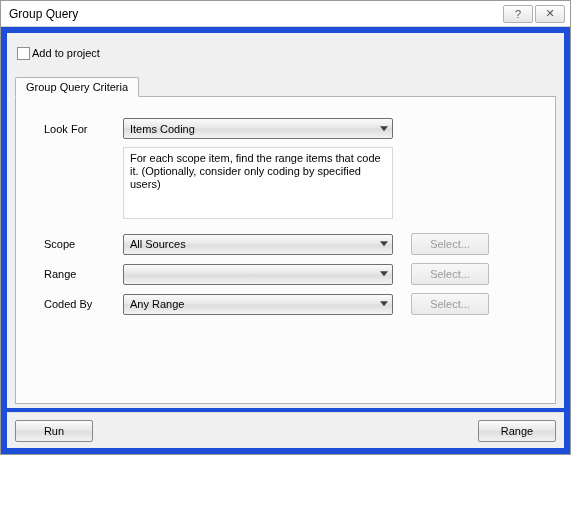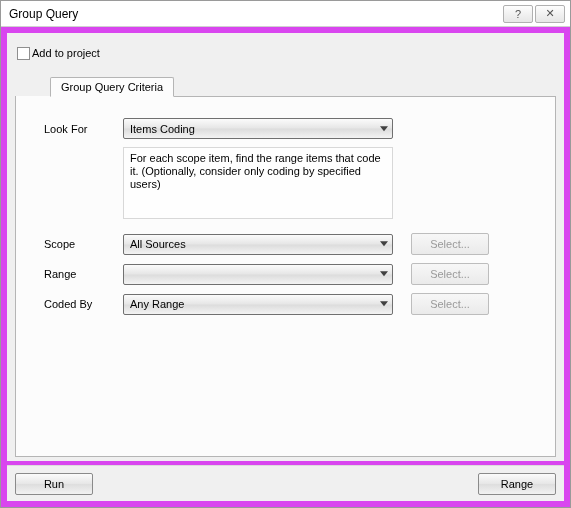--- a/index.html
+++ b/index.html
@@ -1,31 +1,31 @@
 <!DOCTYPE html>
 <html><head>
   <meta charset="utf-8">
   <style>
     * { box-sizing: border-box; font-family: "Segoe UI", Tahoma, sans-serif; font-size: 11px; }
     html, body { margin: 0; padding: 0; }
     body { width: 571px; height: 508px; background: #fff; }
 
-    .window { width: 571px; height: 508px; border: 1px solid #9a9a9a; background: #d946ef; position: relative; }
+    .window { width: 571px; height: 455px; border: 1px solid #9a9a9a; background: #1d4ed8; position: relative; }
 
     .titlebar { height: 26px; background: #fff; border-bottom: 1px solid #d0d0d0; display: flex; align-items: center; padding: 0 5px 0 8px; }
     .titlebar .title { flex: 1; color: #000; font-size: 12px; }
     .titlebar .tbtn { width: 30px; height: 18px; border: 1px solid #b0b0b0; border-radius: 2px; background: linear-gradient(#fdfdfd,#e6e6e6); margin-left: 2px; display: flex; align-items: center; justify-content: center; color: #555; font-size: 11px; cursor: pointer; }
 
     .client { position: absolute; left: 6px; right: 6px; top: 32px; bottom: 46px; background: #f0f0f0; }
 
     .add-row { display: flex; align-items: flex-start; gap: 2px; padding: 14px 8px 10px 10px; }
     .checkbox { width: 13px; height: 13px; border: 1px solid #8f8f8f; background: #fff; }
 
     .tab-area { position: absolute; left: 8px; right: 8px; top: 44px; bottom: 4px; }
-    .tab-strip { height: 20px; position: relative; margin-left: 35px; }
+    .tab-strip { height: 20px; position: relative; }
     .tab { position: absolute; left: 0; top: 0; height: 20px; padding: 0 10px; border: 1px solid #b5b5b5; border-bottom: 1px solid #fcfcfc; background: #fcfcfc; border-top-left-radius: 2px; border-top-right-radius: 2px; display: flex; align-items: center; z-index: 2; }
     .tab-line { position: absolute; left: 0; right: 0; bottom: 0; height: 1px; background: #b5b5b5; z-index: 1; }
     .tab-page { position: absolute; left: 0; right: 0; top: 19px; bottom: 0; border: 1px solid #b5b5b5; border-top: none; background: #fcfcfc; padding: 22px 12px 12px 12px; }
 
     .row { display: flex; align-items: center; margin-bottom: 8px; }
     .label { width: 95px; padding-left: 16px; color: #000; }
     .combo { position: relative; height: 21px; width: 270px; border: 1px solid #707070; border-radius: 2px; background: linear-gradient(#fbfbfb,#e6e6e6 48%,#dcdcdc 52%,#f3f3f3); display: flex; align-items: center; padding: 0 22px 0 6px; color: #000; }
     .combo .arrow { position: absolute; right: 4px; top: 50%; transform: translateY(-55%); width: 0; height: 0; border-left: 4px solid transparent; border-right: 4px solid transparent; border-top: 5px solid #404040; }
 
     .desc { margin: 0 0 14px 95px; width: 270px; height: 72px; border: 1px solid #d8d8d8; background: #fefefe; padding: 4px 6px; color: #000; line-height: 13px; }

